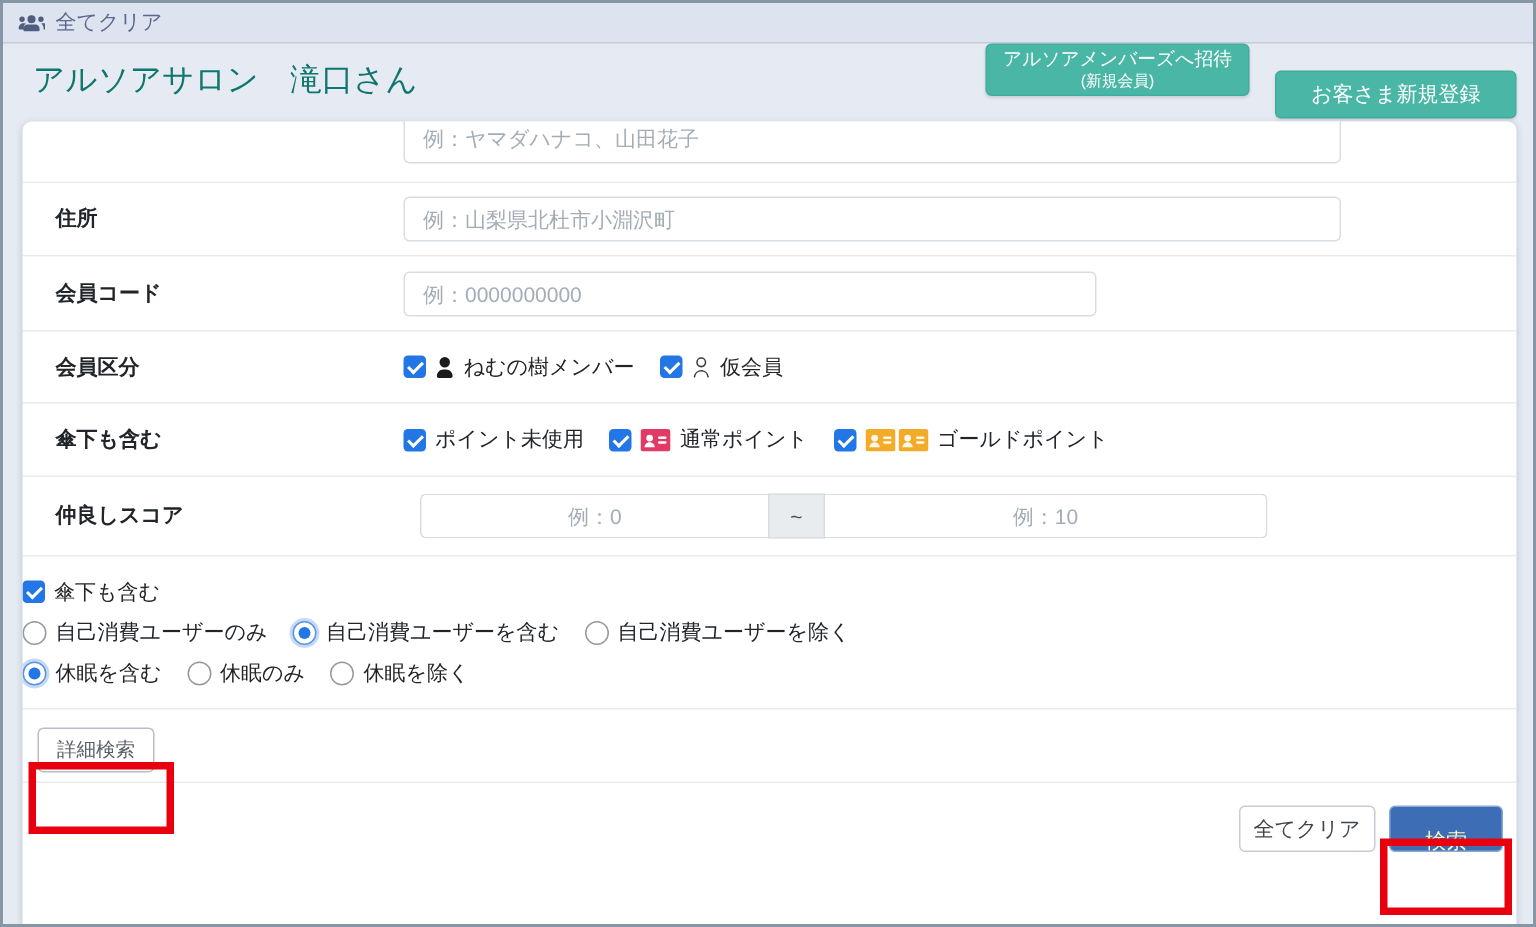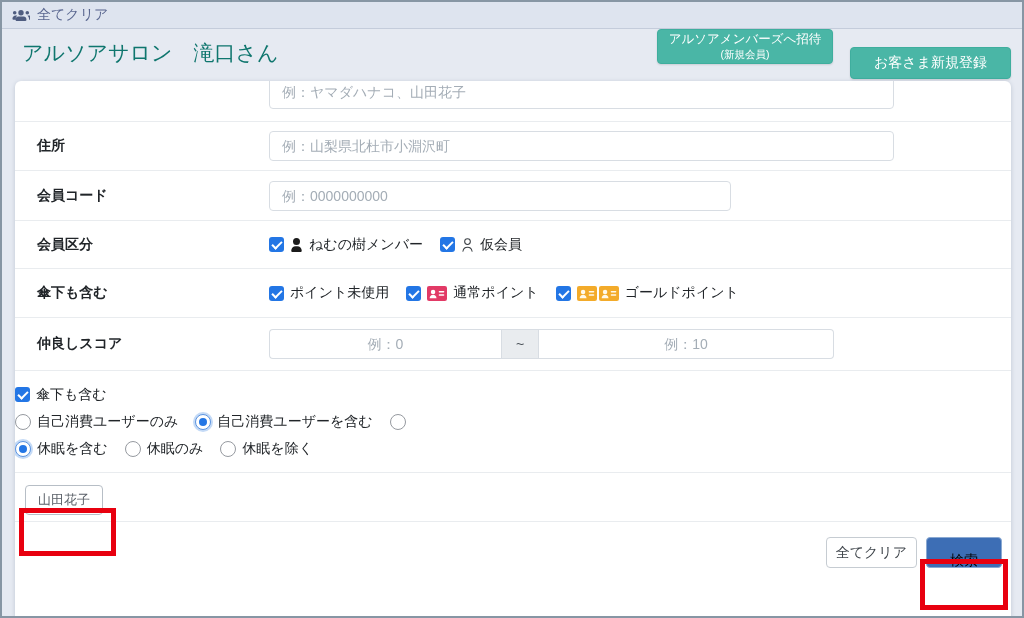--- a/index.html
+++ b/index.html
@@ -55,21 +55,21 @@
     height: 30px; width: 100%; border: 1px solid #d8dde3; border-radius: 4px;
     padding: 0 12px; font-size: 14px; color: #333; outline: none; background: #fff;
     font-family: inherit;
   }
   .tinput::placeholder { color: #a4adb6; opacity: 1; }
   .r0 .tinput { margin-top: -6px; height: 34px; border-top-left-radius: 0; border-top-right-radius: 0; }
   .w-code { width: 462px; }
 
   .score-group { display: flex; align-items: center; }
   .score-group .tinput { text-align: center; }
-  .score-min { width: 232px; border-radius: 4px 0 0 4px; border-right: none; }
+  .score-min { width: 232px; border-radius: 4px 0 0 4px; border-right: none; margin-left: 11px; }
   .score-sep {
     width: 38px; height: 30px; flex: none; background: #e9ecef;
     border: 1px solid #d8dde3; color: #495057; font-size: 14px;
     display: flex; align-items: center; justify-content: center;
   }
   .score-max { width: 295px; border-radius: 0 4px 4px 0; border-left: none; }
 
   
   .optline { display: flex; align-items: center; height: 27px; text-align: right; }
   .opt { display: inline-flex; align-items: center; gap: 6px; margin-right: 17px;
@@ -85,21 +85,21 @@
   .ic-gap { display: inline-flex; gap: 2px; flex: none; }
 
   
   .btn-outline {
     height: 30px; padding: 0 12px; font-size: 13px; color: #5a6068;
     background: #fff; border: 1px solid #b7bec6; border-radius: 4px; cursor: pointer;
     font-family: inherit;
   }
   .btn-clear { height: 31px; font-size: 14px; color: #3f454b; padding: 0 9px; border-color: #c6ccd2; }
   .btn-search {
-    height: 31px; padding: 14px 23px; font-size: 14px; color: #000000; cursor: pointer;
+    height: 31px; padding: 14px 23px; font-size: 14px; color: #fef9c3; cursor: pointer;
     background: #3d6eb5; border: 1px solid #8aa9d2; border-radius: 4px; font-family: inherit;
   }
   .btn-detail { margin-left: 10px; }
 
   
   .ann { position: absolute; border: 5px solid #e8000f; pointer-events: none; z-index: 10; }
   .ann1 { left: 17px; top: 506px; width: 97px; height: 48px; }
   .ann2 { left: 918px; top: 557px; width: 88px; height: 51px; }
 </style>
 </head>
@@ -237,41 +237,42 @@
           <span class="opt">
             <span class="radio"></span>
             <span>自己消費ユーザーのみ</span>
           </span>
           <span class="opt">
             <span class="radio on"></span>
             <span>自己消費ユーザーを含む</span>
           </span>
           <span class="opt">
             <span class="radio"></span>
+            <span>自己消費ユーザーを除く</span>
           </span>
         </div>
         <div class="optline">
           <span class="opt">
             <span class="radio on"></span>
             <span>休眠を含む</span>
           </span>
           <span class="opt">
             <span class="radio"></span>
             <span>休眠のみ</span>
           </span>
           <span class="opt">
             <span class="radio"></span>
             <span>休眠を除く</span>
           </span>
         </div>
       </div>
     </div>
 
     <div class="frow r8">
-      <button class="btn-outline btn-detail">山田花子</button>
+      <button class="btn-outline btn-detail">詳細検索</button>
     </div>
 
     <div class="r9">
       <button class="btn-outline btn-clear">全てクリア</button>
       <button class="btn-search">検索</button>
     </div>
 
   </div>
 
   <div class="ann ann1"></div>

